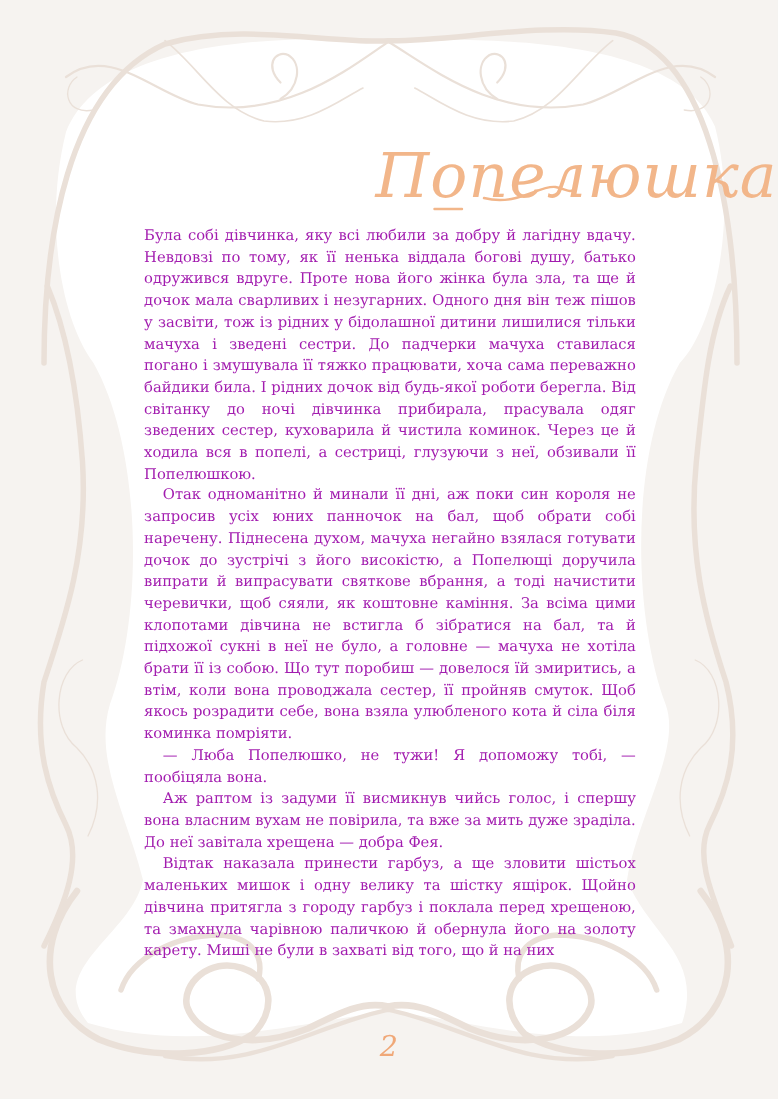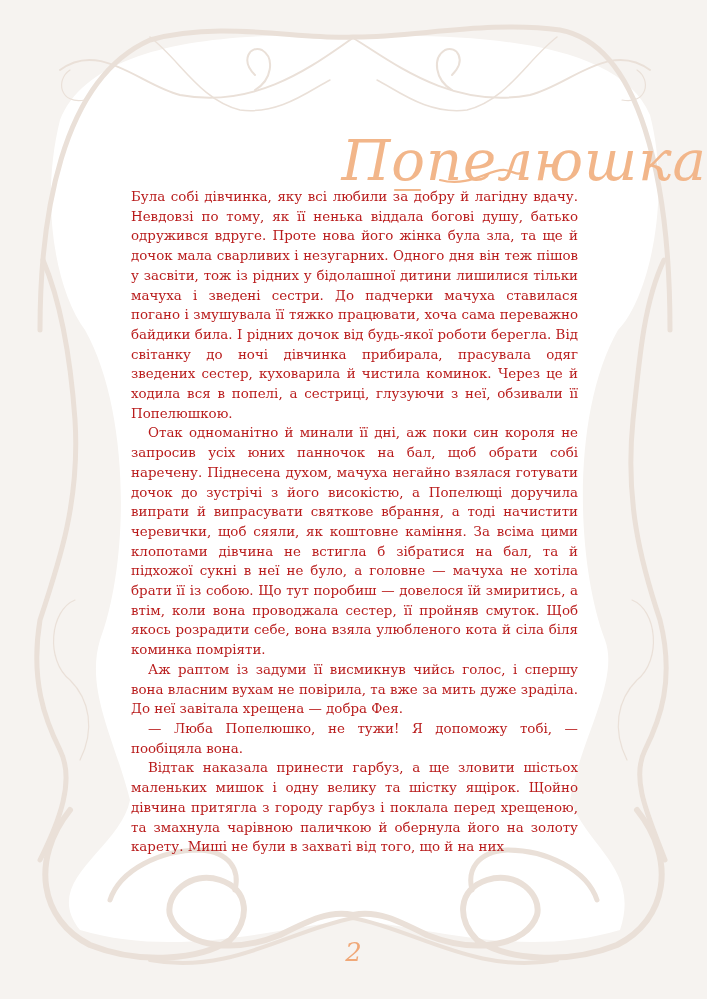--- a/index.html
+++ b/index.html
@@ -13,25 +13,25 @@
     position: absolute; left: 0; width: 707px; top: 128px;
     text-align: right;
     font-family: "DejaVu Serif", serif;
     font-style: italic;
     font-size: 56px;
     color: #f2b68a;
     letter-spacing: 1px;
     margin: 0; font-weight: normal;
   }
   .story {
-    position: absolute; left: 131px; top: 187px; width: 447px;
+    position: absolute; left: 131px; top: 205px; width: 447px;
     font-family: "DejaVu Serif", serif;
     font-size: 13.4px;
     line-height: 19.7px;
-    color: #b91c1c;
+    color: #a21caf;
     text-align: justify;
   }
   .story p { margin: 0; text-indent: 17px; }
   .story p.first { text-indent: 0; }
   .page-number {
     position: absolute; left: 0; width: 707px; top: 937px;
     text-align: center;
     font-family: "DejaVu Serif", serif; font-style: italic;
     font-size: 26px; color: #f0a878;
   }
@@ -84,18 +84,18 @@
     <path d="M440 180 C 470 188, 490 168, 505 170 C 515 172, 518 176, 522 172"></path>
     <path d="M395 190 L 420 190"></path>
   </g>
 </svg>
 
 <h1 class="title">Попелюшка</h1>
 
 <div class="story">
   <p class="first">Була собі дівчинка, яку всі любили за добру й лагідну вдачу. Невдовзі по тому, як її ненька віддала богові душу, батько одружився вдруге. Проте нова його жінка була зла, та ще й дочок мала сварливих і незугарних. Одного дня він теж пішов у засвіти, тож із рідних у бідолашної дитини лишилися тільки мачуха і зведені сестри. До падчерки мачуха ставилася погано і змушувала її тяжко працювати, хоча сама переважно байдики била. І рідних дочок від будь-якої роботи берегла. Від світанку до ночі дівчинка прибирала, прасувала одяг зведених сестер, куховарила й чистила коминок. Через це й ходила вся в попелі, а сестриці, глузуючи з неї, обзивали її Попелюшкою.</p>
   <p>Отак одноманітно й минали її дні, аж поки син короля не запросив усіх юних панночок на бал, щоб обрати собі наречену. Піднесена духом, мачуха негайно взялася готувати дочок до зустрічі з його високістю, а Попелющі доручила випрати й випрасувати святкове вбрання, а тоді начистити черевички, щоб сяяли, як коштовне каміння. За всіма цими клопотами дівчина не встигла б зібратися на бал, та й підхожої сукні в неї не було, а головне — мачуха не хотіла брати її із собою. Що тут поробиш — довелося їй змиритись, а втім, коли вона проводжала сестер, її пройняв смуток. Щоб якось розрадити себе, вона взяла улюбленого кота й сіла біля коминка помріяти.</p>
+  <p>— Люба Попелюшко, не тужи! Я допоможу тобі, — пообіцяла вона.</p>
   <p>Аж раптом із задуми її висмикнув чийсь голос, і спершу вона власним вухам не повірила, та вже за мить дуже зраділа. До неї завітала хрещена — добра Фея.</p>
-  <p>— Люба Попелюшко, не тужи! Я допоможу тобі, — пообіцяла вона.</p>
   <p>Відтак наказала принести гарбуз, а ще зловити шістьох маленьких мишок і одну велику та шістку ящірок. Щойно дівчина притягла з городу гарбуз і поклала перед хрещеною, та змахнула чарівною паличкою й обернула його на золоту карету. Миші не були в захваті від того, що й на них</p>
 </div>
 
 <div class="page-number">2</div>
 
 </body></html>

